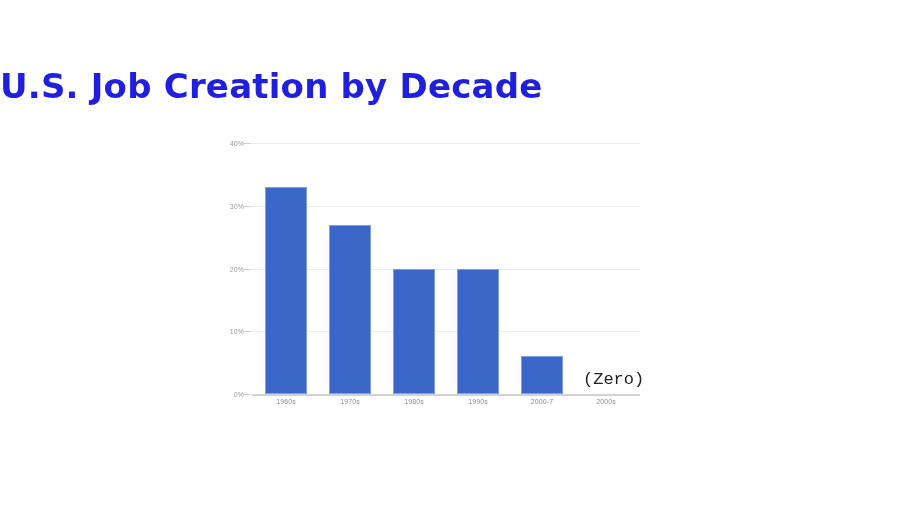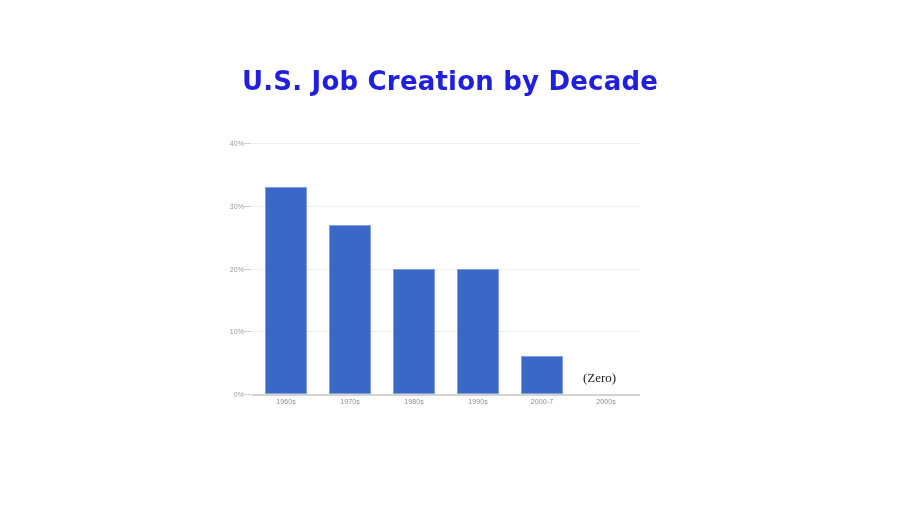--- a/index.html
+++ b/index.html
@@ -20,22 +20,22 @@
     inset: 0;
     background: #ffffff;
   }
 
   
   #chart-title {
     position: absolute;
     left: 0;
     right: 0;
     top: 66px;
-    text-align: center;
-    font-size: 26px;
+    text-align: left;
+    font-size: 34px;
     font-weight: bold;
     letter-spacing: 0.2px;
     color: #1f1fdd;
     font-family: "DejaVu Sans", sans-serif;
     white-space: nowrap;
   }
 
   
   #chart-area {
     position: absolute;
@@ -123,23 +123,23 @@
     color: #8d8d8d;
     font-family: "Liberation Sans", sans-serif;
     letter-spacing: 0.1px;
   }
 
   
   #zero-note {
     position: absolute;
     left: 583px;
     top: 370px;
-    font-size: 13px;
+    font-size: 17px;
     color: #222222;
-    font-family: Liberation Serif, serif;
+    font-family: Liberation Mono, monospace;
     white-space: nowrap;
   }
 
   
   #source-note {
     position: absolute;
     left: 0;
     right: 0;
     top: 419px;
     text-align: center;

